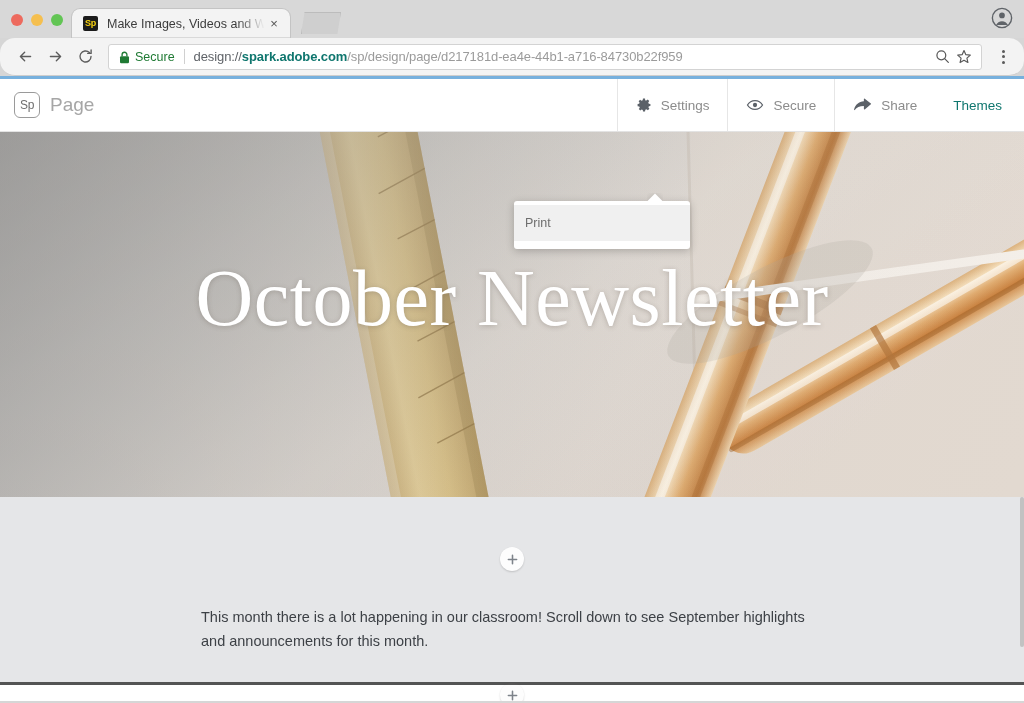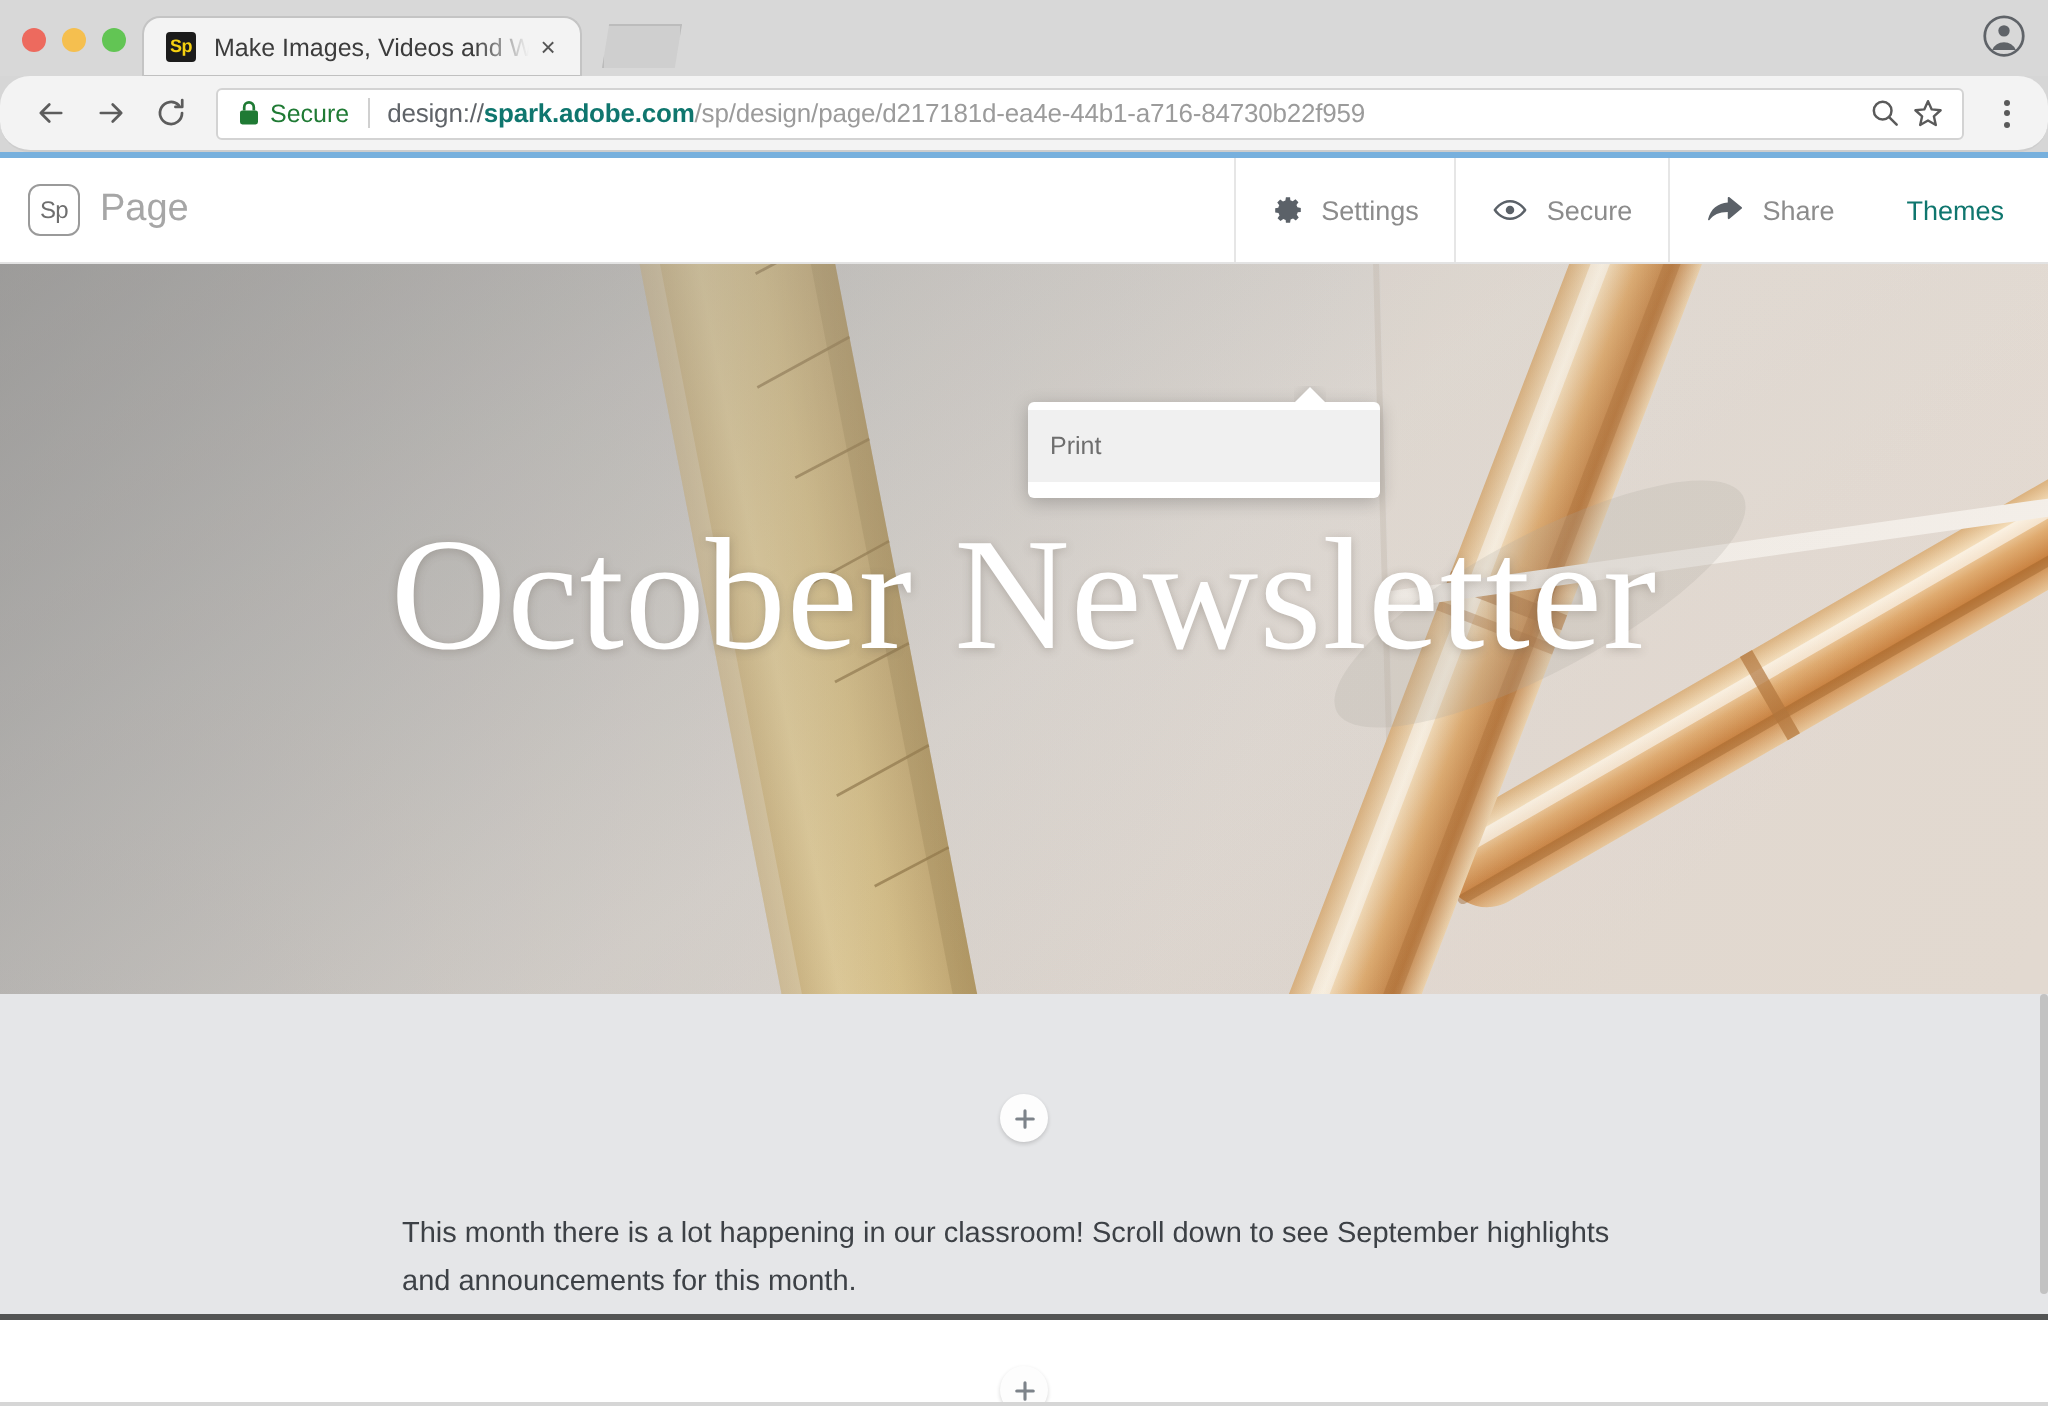--- a/index.html
+++ b/index.html
@@ -169,21 +169,21 @@
     text-shadow:0 1px 5px rgba(90,80,70,0.30);
   }
   .hero-sub {
     font-family:"Liberation Serif", serif;
     font-style:italic; font-size:25px; color:#ffffff;
     margin-top:22px; letter-spacing:0.2px;
     text-shadow:0 1px 4px rgba(90,80,70,0.32);
   }
 
   
-  .section { background:#e5e6e8; height:163px; position:relative; }
+  .section { background:#e5e6e8; height:188px; position:relative; }
   .addrow { display:flex; justify-content:center; }
   .addbtn {
     width:24px; height:24px; border-radius:50%;
     background:#fdfdfd;
     box-shadow:0 1px 2px rgba(0,0,0,0.16);
     display:flex; align-items:center; justify-content:center;
     color:#7d838a;
   }
   .bodytext {
     width:622px; margin:0 auto;

